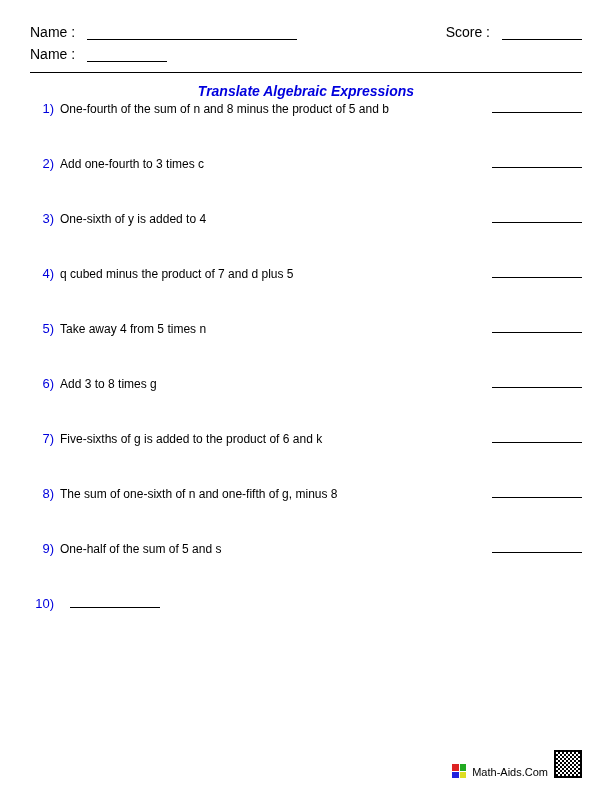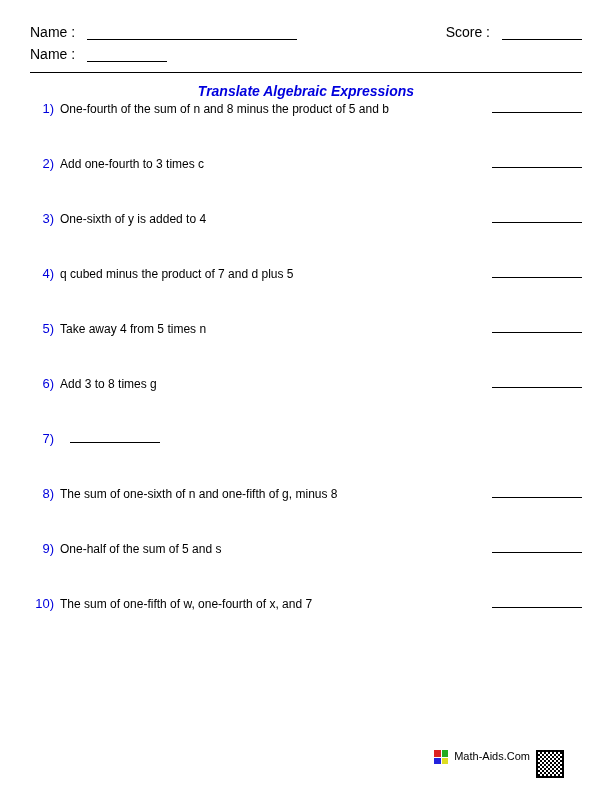--- a/index.html
+++ b/index.html
@@ -80,23 +80,23 @@
       display: inline-block;
       border-bottom: 1px solid #000;
       width: 90px;
       height: 14px;
       flex-shrink: 0;
       margin-left: 10px;
     }
     .footer {
       position: absolute;
       bottom: 14px;
-      right: 48px;
-      display: flex;
-      align-items: flex-start;
+      right: 30px;
+      display: flex;
+      align-items: flex-end;
       gap: 6px;
       font-size: 11px;
     }
     .footer-icon {
       width: 14px;
       height: 14px;
       display: grid;
       grid-template-columns: 1fr 1fr;
       grid-template-rows: 1fr 1fr;
       gap: 1px;
@@ -163,35 +163,35 @@
     <span class="ptext">Take away 4 from 5 times n</span>
     <span class="answer-line"></span>
   </div>
   <div class="problem">
     <span class="pnum">6)</span>
     <span class="ptext">Add 3 to 8 times g</span>
     <span class="answer-line"></span>
   </div>
   <div class="problem">
     <span class="pnum">7)</span>
+    <span class="ptext">Five-sixths of g is added to the product of 6 and k</span>
     <span class="answer-line"></span>
   </div>
   <div class="problem">
     <span class="pnum">8)</span>
     <span class="ptext">The sum of one-sixth of n and one-fifth of g, minus 8</span>
     <span class="answer-line"></span>
   </div>
   <div class="problem">
     <span class="pnum">9)</span>
     <span class="ptext">One-half of the sum of 5 and s</span>
     <span class="answer-line"></span>
   </div>
   <div class="problem">
     <span class="pnum">10)</span>
-    <span class="ptext">The sum of one-fifth of w, one-fourth of x, and 7</span>
     <span class="answer-line"></span>
   </div>
 </div>
 
 <div class="footer">
   <div class="footer-icon">
     <div style="background:#d22"></div>
       <div style="background:#2a2"></div>
     <div style="background:#22d"></div>
       <div style="background:#dd2"></div>

